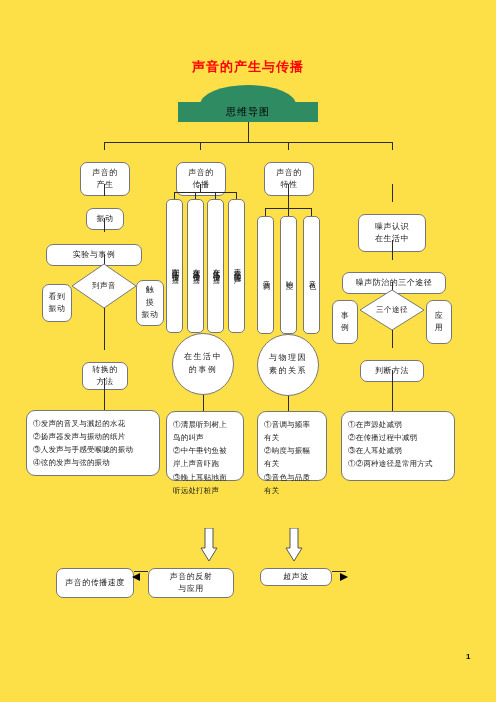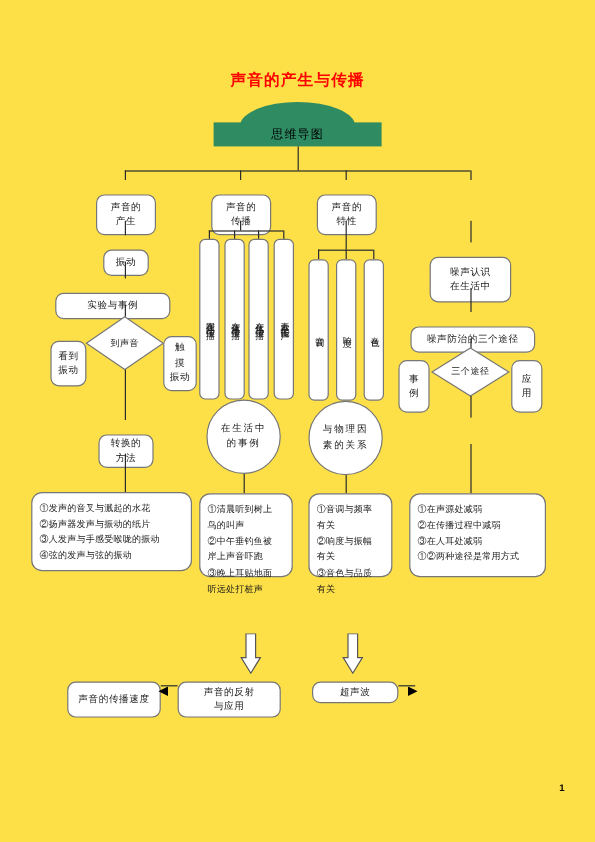--- a/index.html
+++ b/index.html
@@ -275,20 +275,23 @@
   <div class="abs node" style="left:332px;top:288px;width:26px;height:44px;">
     <span>事</span>
     <span>例</span>
   </div>
   <div class="abs node" style="left:426px;top:288px;width:26px;height:44px;">
     <span>应</span>
     <span>用</span>
   </div>
 
   <div class="abs ln vln" style="left:392px;top:330px;height:18px;"></div>
+  <div class="abs node" style="left:360px;top:348px;width:64px;height:22px;">
+    <span>判断方法</span>
+  </div>
   <div class="abs ln vln" style="left:392px;top:370px;height:41px;"></div>
 
   <div class="abs listbox" style="left:341px;top:411px;width:114px;height:70px;">
     <div>①在声源处减弱</div>
     <div>②在传播过程中减弱</div>
     <div>③在人耳处减弱</div>
     <div>①②两种途径是常用方式</div>
   </div>
 
   <div class="abs fatarrow" style="left:200px;top:528px;width:18px;height:34px;">

